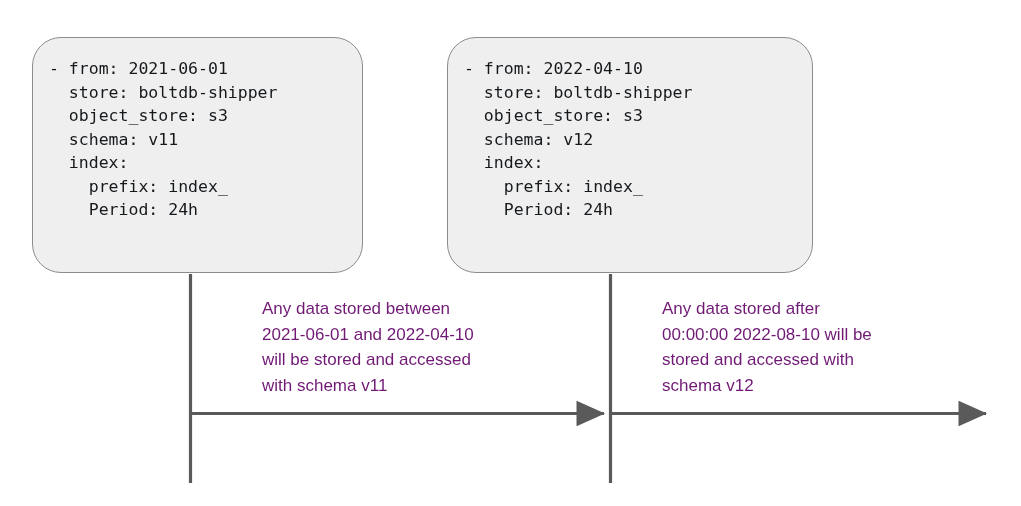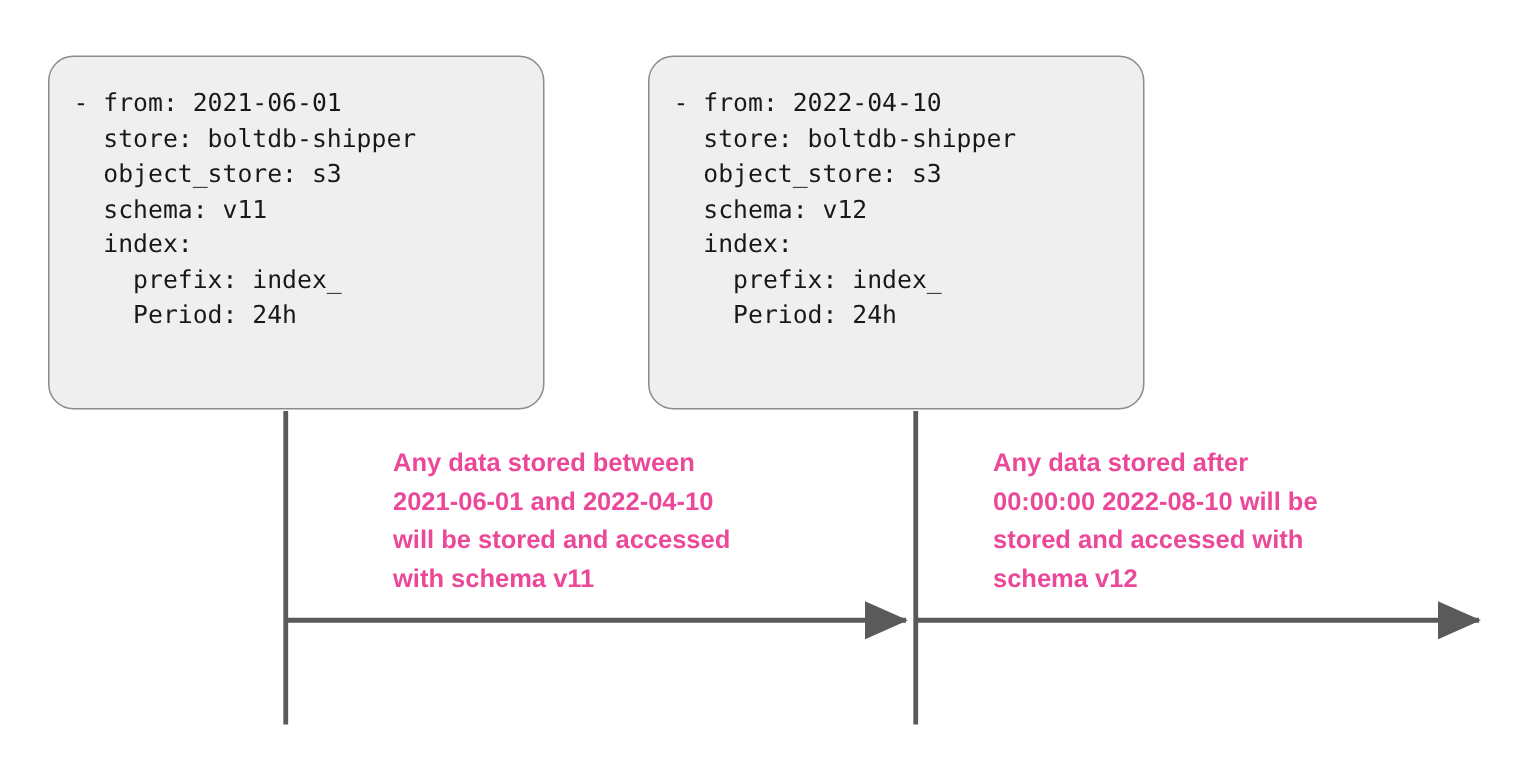--- a/index.html
+++ b/index.html
@@ -17,25 +17,25 @@
     background: #ffffff;
     overflow: hidden;
   }
 
   
   .config-box {
     position: absolute;
     box-sizing: border-box;
     background: #efefef;
     border: 1.6px solid #8c8c8c;
-    border-radius: 17px;
+    border-radius: 29px;
     padding: 19px 16px 16px 16px;
   }
   #config-box-v11 { left: 32px;  top: 37px; width: 331px; height: 236px; }
-  #config-box-v12 { left: 432px; top: 37px; width: 331px; height: 236px; }
+  #config-box-v12 { left: 447px; top: 37px; width: 366px; height: 236px; }
 
   .config-text {
     margin: 0;
     font-family: "DejaVu Sans Mono", "Liberation Mono", monospace;
     font-size: 16.5px;
     line-height: 23.5px;
     color: #16191c;
     white-space: pre;
     letter-spacing: 0px;
   }
@@ -49,23 +49,22 @@
     height: 506px;
   }
 
   
   .annotation {
     position: absolute;
     margin: 0;
     font-family: "Liberation Sans", sans-serif;
     font-size: 17px;
     line-height: 25.5px;
-    color: #ec4899;
+    color: #701a75;
     white-space: pre-line;
-    font-weight: bold;
   }
   #annotation-left  { left: 262px; top: 296px; width: 290px; }
   #annotation-right { left: 662px; top: 296px; width: 290px; }
 </style>
 </head>
 <body>
 
 <div id="diagram-root">
 
   <div class="config-box" id="config-box-v11">

